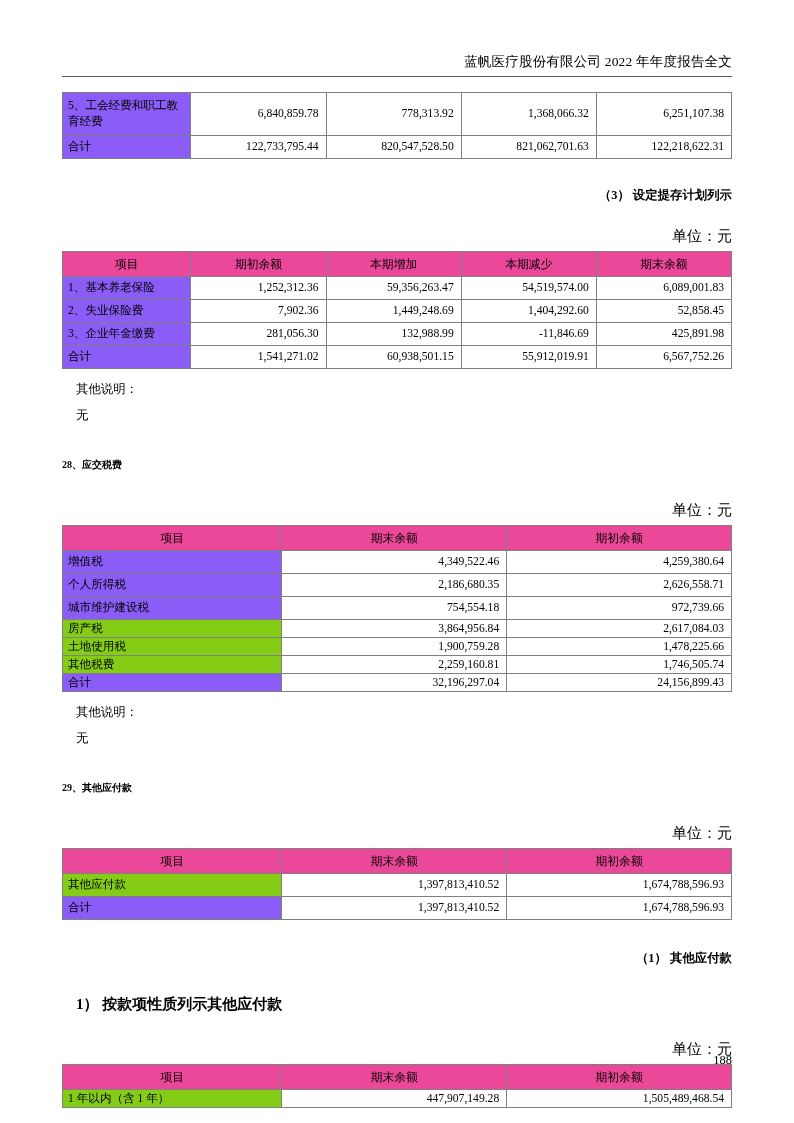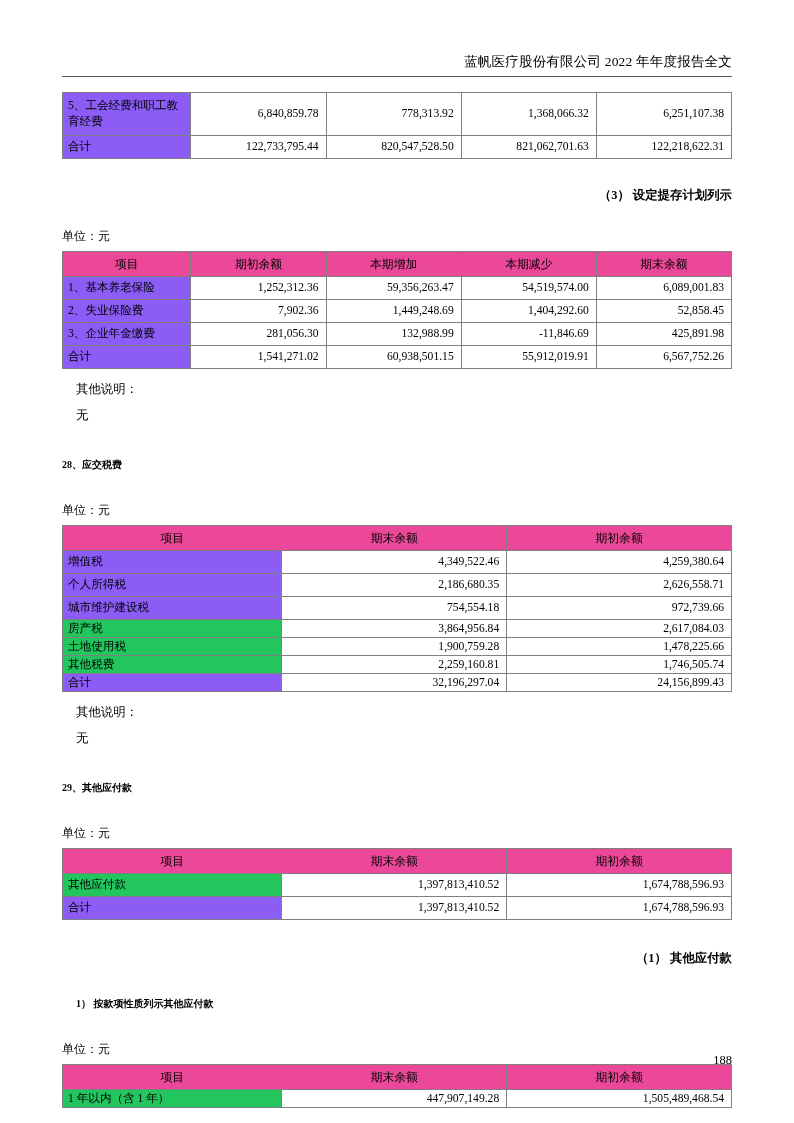--- a/index.html
+++ b/index.html
@@ -74,21 +74,21 @@
     background: #ec4899;
     text-align: center;
     font-size: 11.8px;
     padding: 4px 5px;
   }
   table.fin td.lbl {
     background: #8b5cf6;
     text-align: left;
   }
   table.fin td.lbl-w {
-    background: #22c55e;
+    background: #84cc16;
     text-align: left;
   }
   table.fin td.num {
     background: #ffffff;
     text-align: right;
     padding-right: 7px;
   }
   table.fin td.tall {
     height: 36px;
   }
@@ -106,31 +106,32 @@
   }
   .sub-h {
     font-weight: bold;
     font-size: 12.4px;
     line-height: 20px;
     padding-left: 22px;
     text-align: right;
   }
   .sub-h2 {
     font-weight: bold;
-    font-size: 10px;
+    font-size: 15px;
     line-height: 20px;
     padding-left: 14px;
   }
   .body-t {
     font-size: 12.4px;
     line-height: 20px;
     padding-left: 14px;
   }
   .unit {
-    font-size: 12px;
+    font-size: 15px;
+    text-align: right;
     line-height: 18px;
   }
   .sp-6  { height: 6px; }
   .sp-10 { height: 10px; }
   .sp-22 { height: 22px; }
   .sp-26 { height: 26px; }
   .sp-28 { height: 28px; }
   .sp-30 { height: 30px; }
 
   

